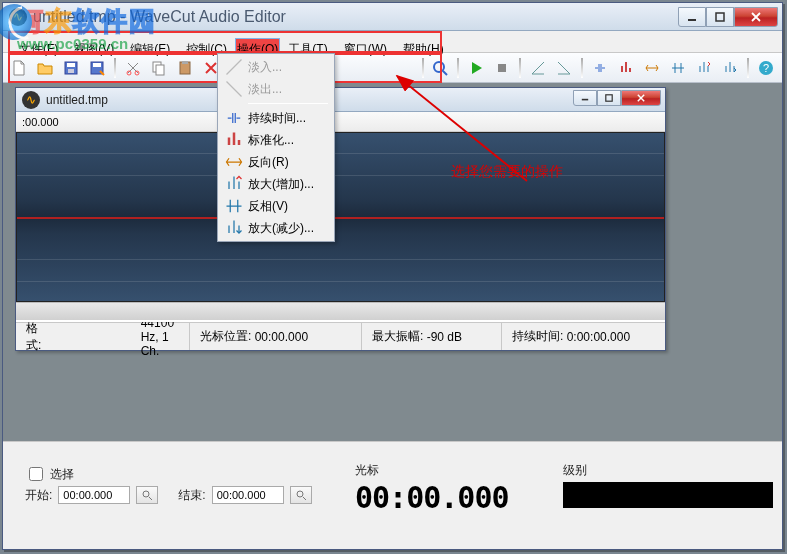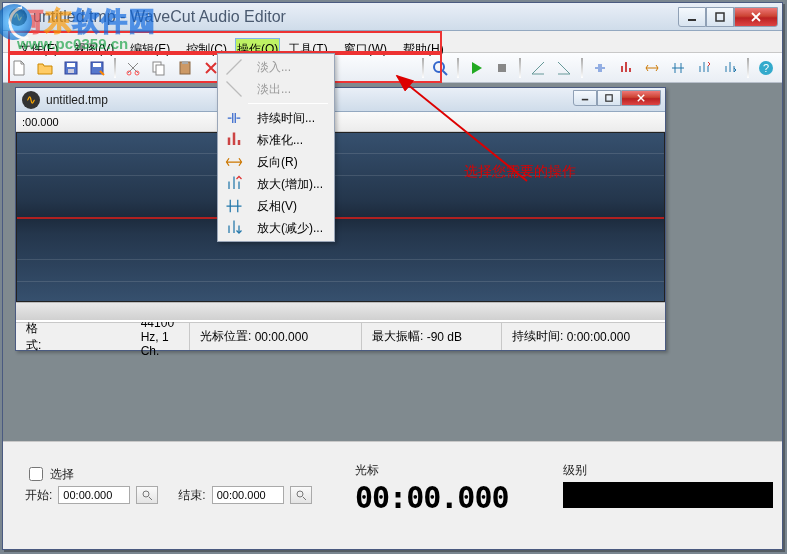--- a/index.html
+++ b/index.html
@@ -68,21 +68,21 @@
     align-items: center;
     padding-left: 8px;
     border-bottom: 1px solid #c8c8c8;
   }
   .menuitem {
     padding: 3px 8px;
     cursor: default;
     margin-top: 16px;
   }
   .menuitem.active {
-    background: #bef264;
+    background: #ef4444;
     border: 1px solid #7eb4ea;
     padding: 2px 1px;
   }
 
   
   .red-box {
     position: absolute;
     border: 2px solid #e33;
     pointer-events: none;
     z-index: 5;
@@ -180,36 +180,36 @@
     border: 1px solid #9aa6b8;
     z-index: 20;
     box-shadow: 2px 2px 4px rgba(0,0,0,.25);
     padding: 2px 2px;
   }
   .dd-item {
     display:flex;
     align-items:center;
     height: 22px;
     padding: 0 4px 0 4px;
-    gap: 13px;
+    gap: 4px;
   }
   .dd-item.disabled { color: #999; }
   .dd-item .dd-icon {
     width: 20px; height: 16px;
     display:flex;align-items:center;justify-content:center;
   }
   .dd-sep {
     height:1px;
     margin: 3px 4px 3px 28px;
     background:#c8c8c8;
     border-bottom:1px solid #fff;
   }
 
   
-  .annot-text { position:absolute; z-index:25; color:#d00; font-size:14px;margin-left:13px; }
+  .annot-text { position:absolute; z-index:25; color:#d00; font-size:14px; }
   svg.arrow { position:absolute; z-index:24; }
 
   
   .bottom-panel {
     height: 108px;
     background: #f0f0f0;
     border-top: 1px solid #c8c8c8;
     position: relative;
   }
   .bp-col { position:absolute; }

